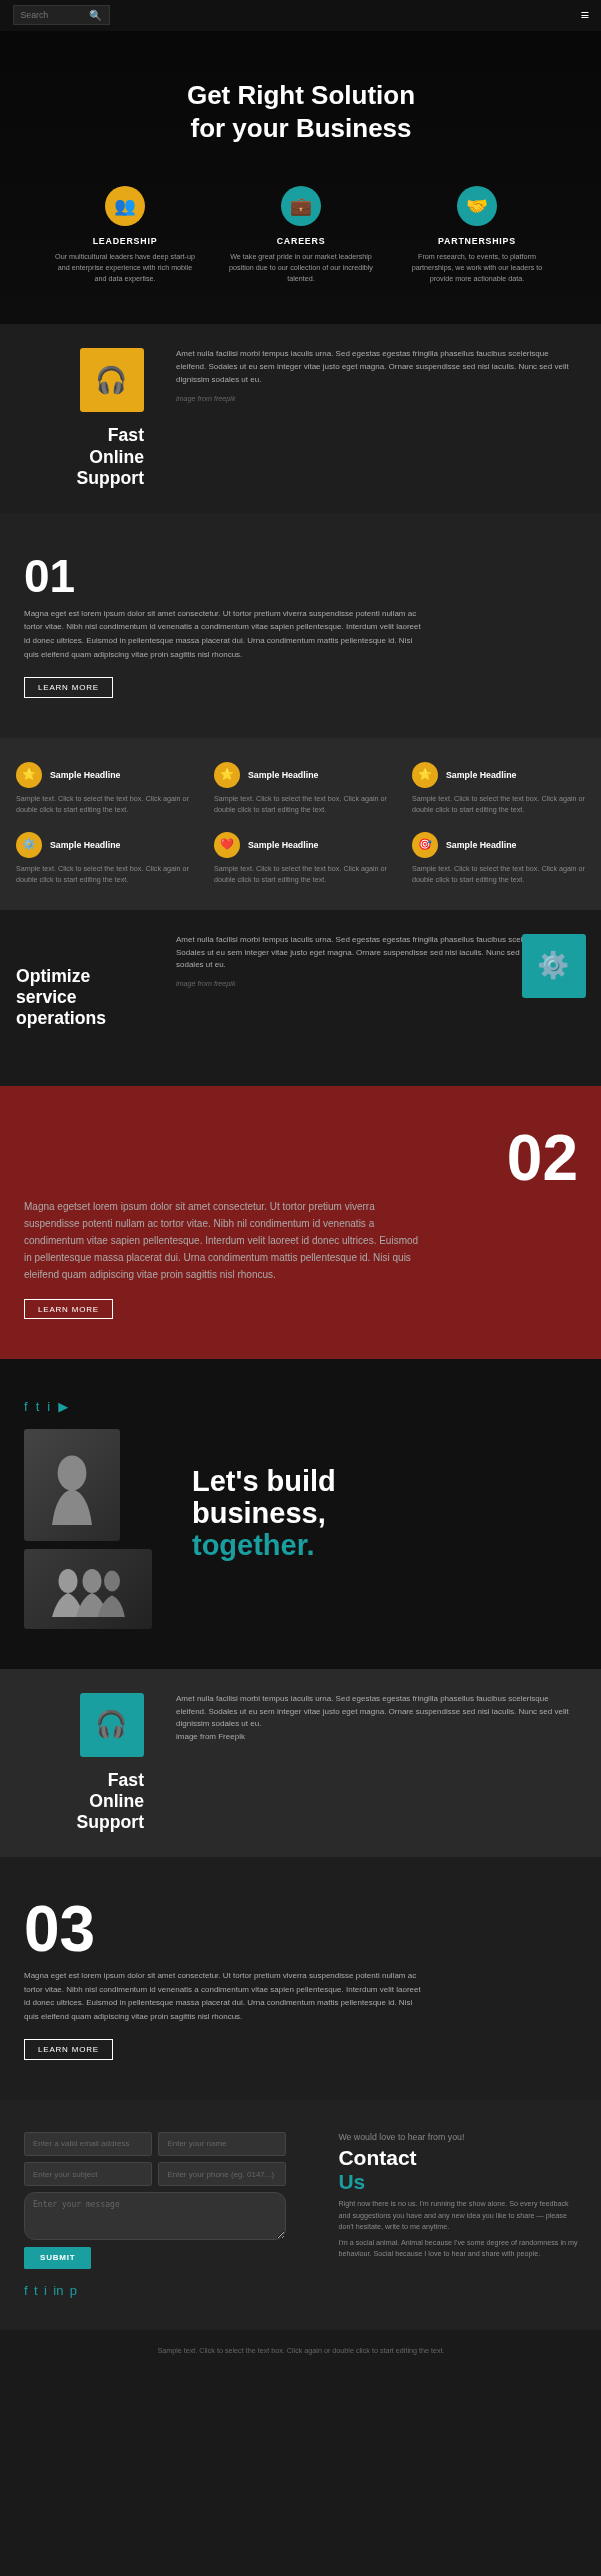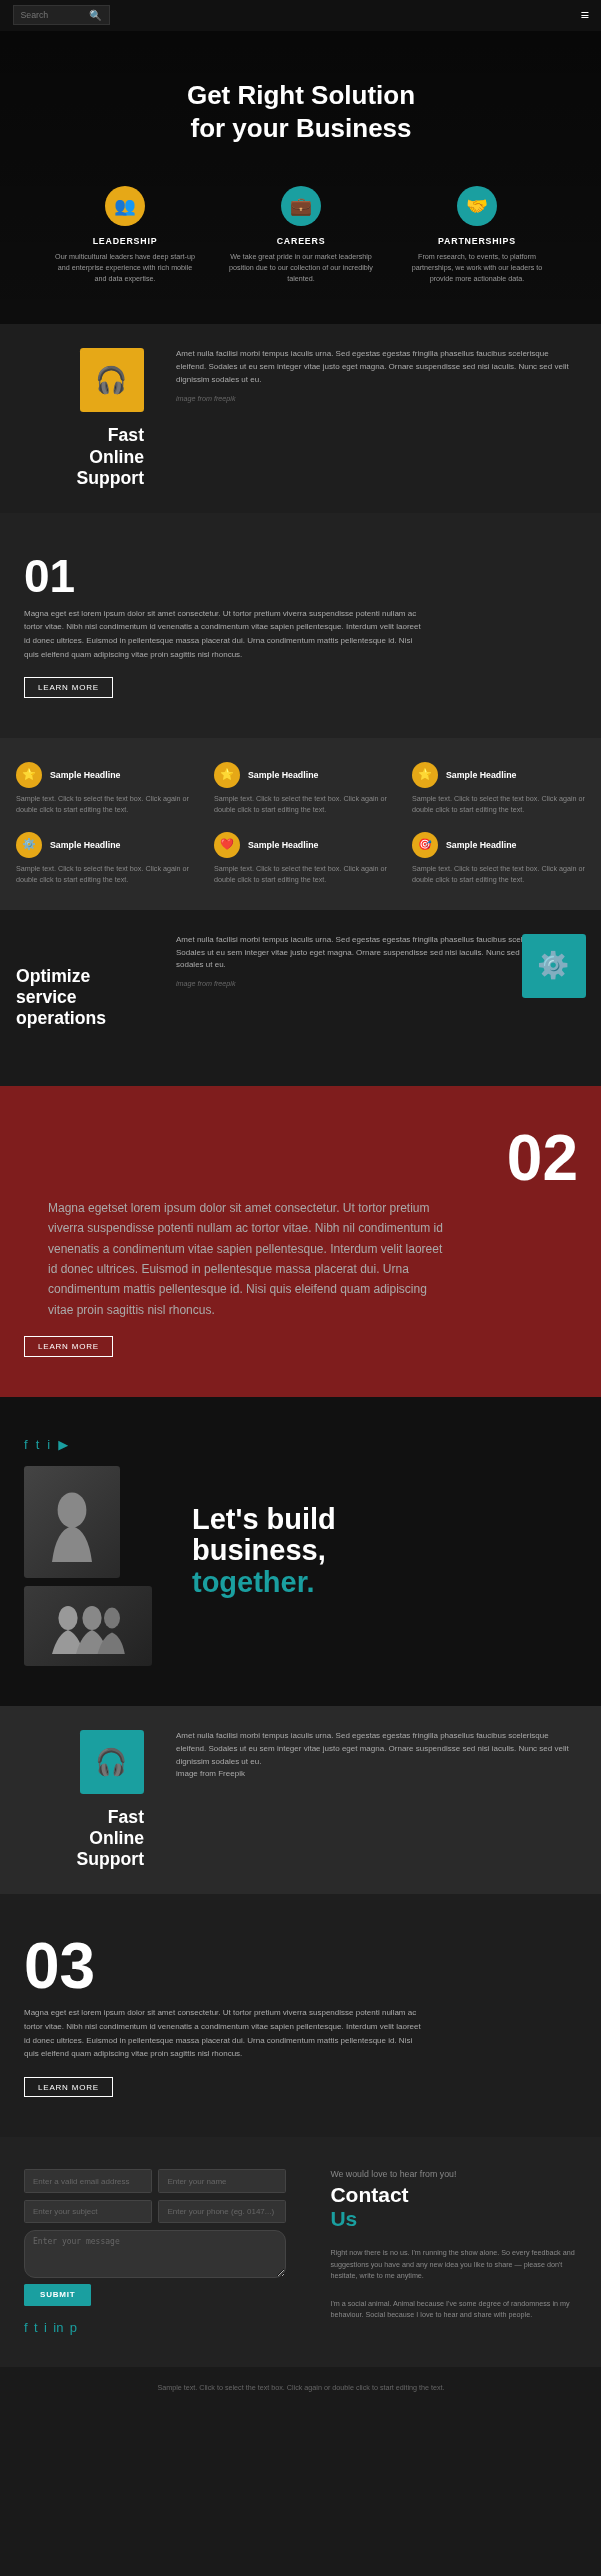--- a/index.html
+++ b/index.html
@@ -262,26 +262,25 @@
     }
     .section-02 .big-num-front {
       font-size: 64px;
       font-weight: 900;
       color: #fff;
       line-height: 1;
       margin-bottom: 8px;
       text-align: right;
     }
     .section-02 p {
-      font-size: 12px;
+      font-size: 10px;
       color: #aaa;
       line-height: 1.7;
       max-width: 401px;
       margin-bottom: 16px;
-      margin-left: 24px;
     }
 
     
     .section-build {
       background: #111;
       padding: 40px 24px;
       display: flex;
       align-items: center;
       gap: 24px;
       min-height: 209px;
@@ -382,21 +381,21 @@
       line-height: 1.7;
       max-width: 401px;
       margin-bottom: 16px;
     }
 
     
     .section-contact {
       background: #222;
       padding: 32px 24px;
       display: flex;
-      gap: 28px;
+      gap: 36px;
     }
     .contact-form {
       flex: 1;
       display: flex;
       flex-direction: column;
       gap: 6.4px;
     }
     .form-row {
       display: flex;
       gap: 6.4px;
@@ -457,21 +456,21 @@
       font-size: 21px;
       font-weight: 700;
       color: #fff;
       margin-bottom: 4px;
     }
     .contact-right .teal { color: #1a9fa0; }
     .contact-right p {
       font-size: 7.2px;
       color: #888;
       line-height: 1.6;
-      margin-top: 16px;
+      margin-top: 4px;
     }
 
     
     .footer-sample {
       background: #1a1a1a;
       padding: 16px 24px;
       font-size: 7.2px;
       color: #666;
       text-align: center;
     }

